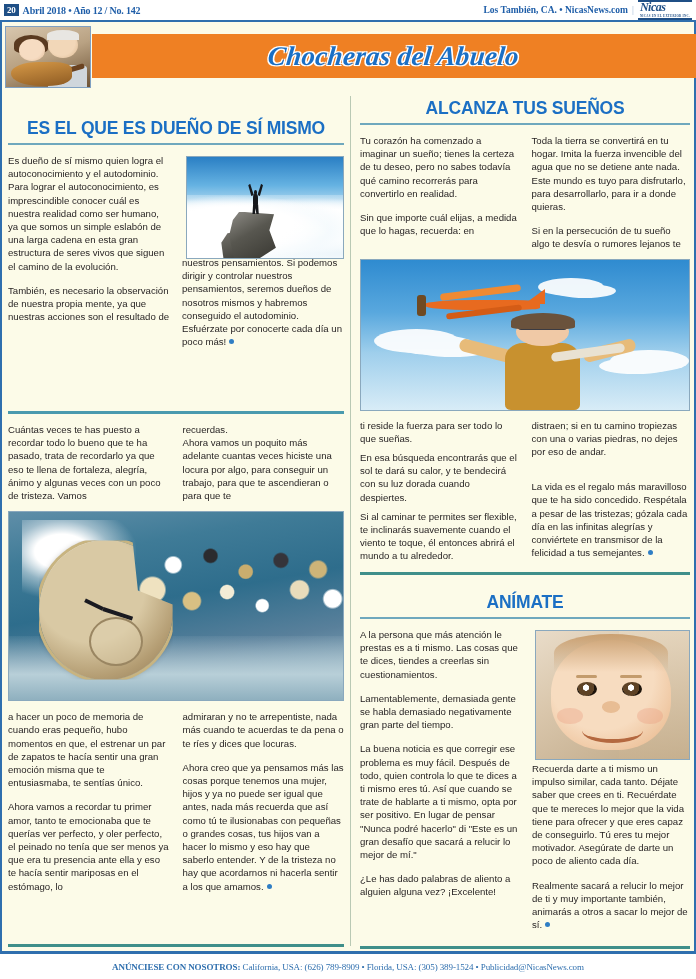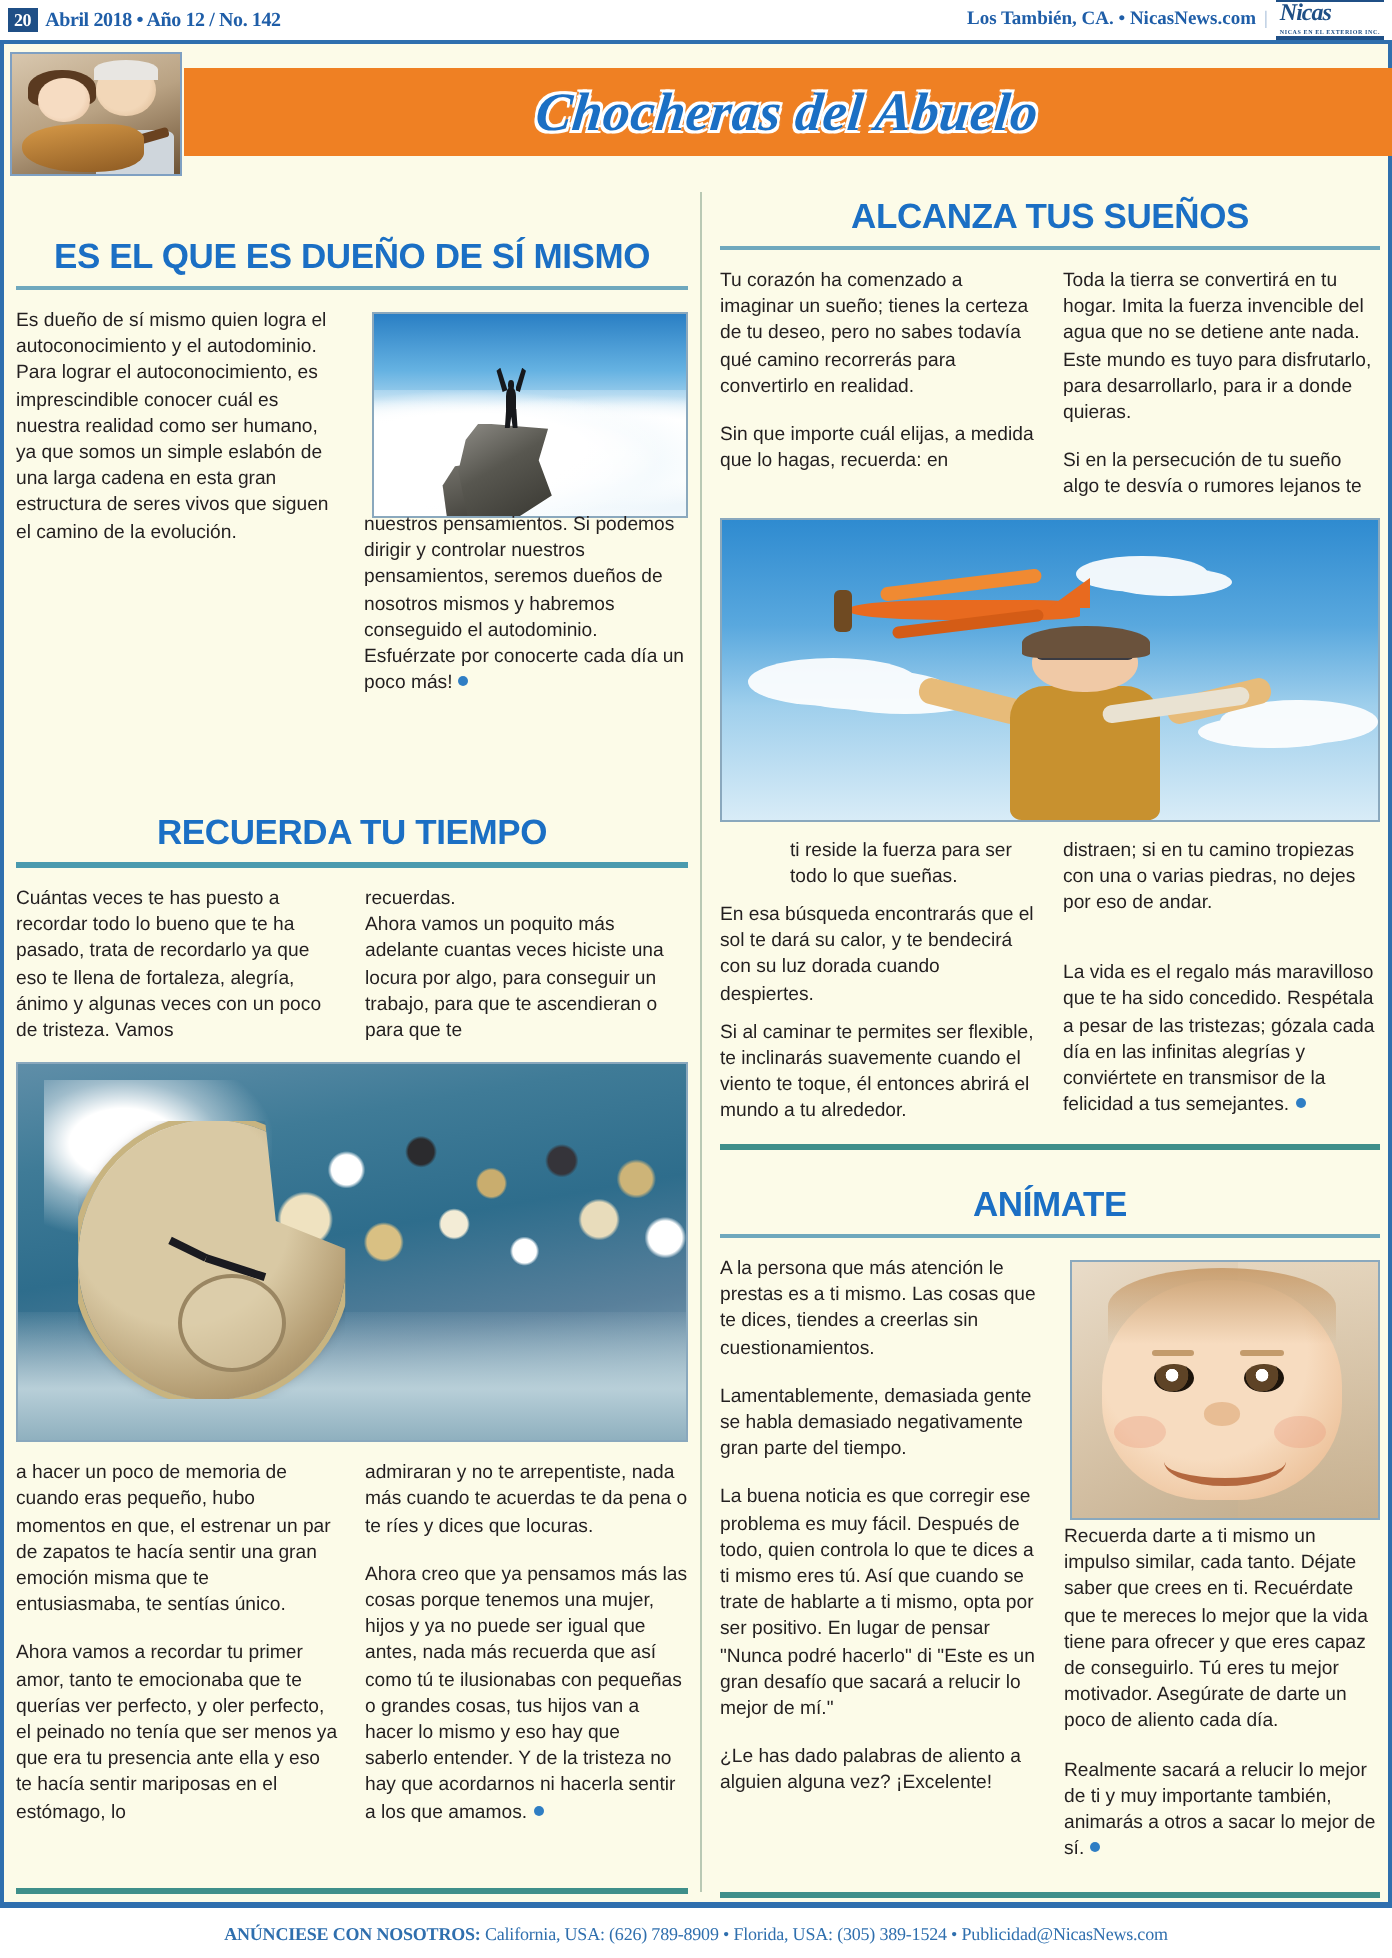--- a/index.html
+++ b/index.html
@@ -416,28 +416,28 @@
             <div class="armR"></div>
             <div class="head"></div>
             <div class="torso"></div>
             <div class="legs"></div>
           </div>
       </div>
     </div>
 
     <div class="body-text" style="width:162px;">
       <p>Es dueño de sí mismo quien logra el autoconocimiento y el autodominio. Para lograr el autoconocimiento, es imprescindible conocer cuál es nuestra realidad como ser humano, ya que somos un simple eslabón de una larga cadena en esta gran estructura de seres vivos que siguen el camino de la evolución.</p>
+      <p>También, es necesario la observación de nuestra propia mente, ya que nuestras acciones son el resultado de</p>
     </div>
     <div class="body-text" style="position:absolute; left:174px; top:158px; width:162px;">
       <p class="tight"><span>nuestros pensamientos. Si podemos dirigir y controlar nuestros pensamientos, seremos dueños de nosotros mismos y habremos conseguido el autodominio. Esfuérzate por conocerte cada día un poco más!</span><span class="enddot"></span></p>
     </div>
   </div>
 
   <div class="art" id="art-recuerda">
-    <h1 class="section-title">RECUERDA TU TIEMPO</h1>
     <div class="title-rule thick"></div>
 
     <div class="two-col">
       <div class="body-text">
         <p class="tight">Cuántas veces te has puesto a recordar todo lo bueno que te ha pasado, trata de recordarlo ya que eso te llena de fortaleza, alegría, ánimo y algunas veces con un poco de tristeza. Vamos</p>
       </div>
       <div class="body-text">
         <p class="tight">recuerdas.</p>
         <p class="tight">Ahora vamos un poquito más adelante cuantas veces hiciste una locura por algo, para conseguir un trabajo, para que te ascendieran o para que te</p>
       </div>
@@ -502,21 +502,21 @@
             <div class="scarf"></div>
           <div class="head"></div>
             <div class="gog"></div>
             <div class="cap"></div>
         </div>
       </div>
     </div>
 
     <div class="two-col" style="margin-top:8px;">
       <div class="body-text">
-        <p style="margin-bottom:6px;margin-left:35px;">ti reside la fuerza para ser todo lo que sueñas.</p>
+        <p style="margin-bottom:6px;">ti reside la fuerza para ser todo lo que sueñas.</p>
         <p style="margin-bottom:6px;">En esa búsqueda encontrarás que el sol te dará su calor, y te bendecirá con su luz dorada cuando despiertes.</p>
         <p class="tight">Si al caminar te permites ser flexible, te inclinarás suavemente cuando el viento te toque, él entonces abrirá el mundo a tu alrededor.</p>
       </div>
       <div class="body-text">
         <p style="margin-bottom:22px;">distraen; si en tu camino tropiezas con una o varias piedras, no dejes por eso de andar.</p>
         <p class="tight"><span>La vida es el regalo más maravilloso que te ha sido concedido. Respétala a pesar de las tristezas; gózala cada día en las infinitas alegrías y conviértete en transmisor de la felicidad a tus semejantes.</span><span class="enddot"></span></p>
       </div>
     </div>
     <div class="sec-sep" style="margin-top:9px;"></div>
   </div>

